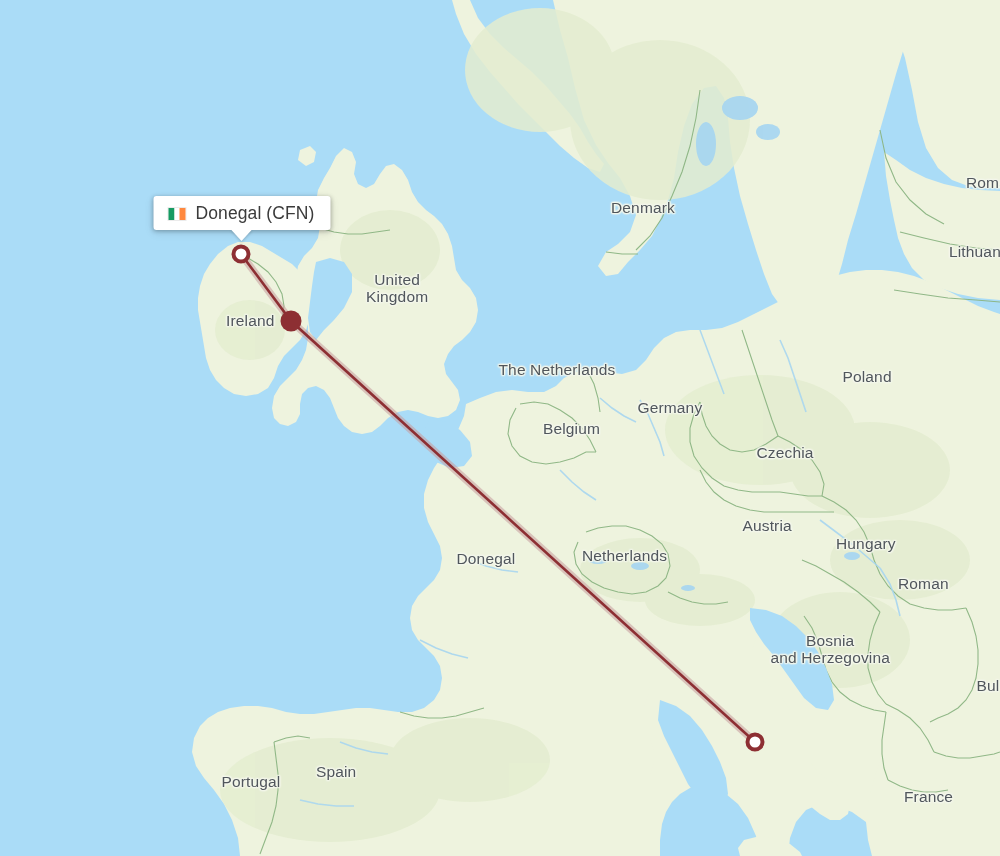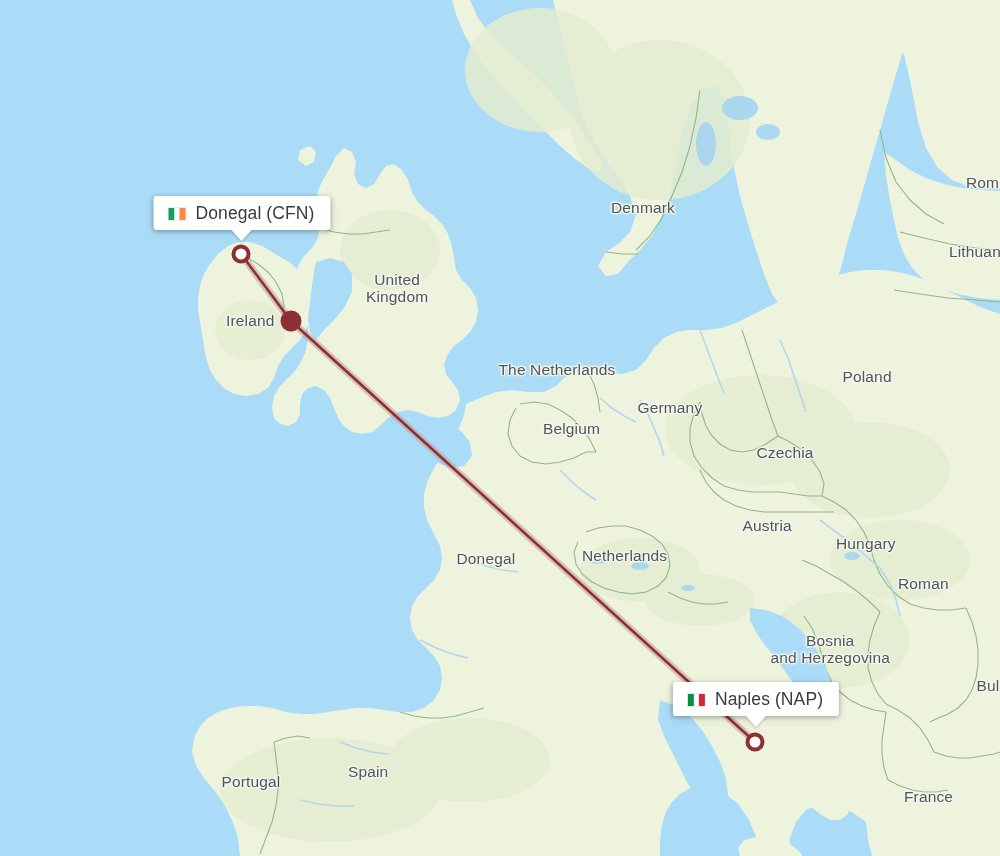--- a/index.html
+++ b/index.html
@@ -396,21 +396,21 @@
       <div class="country-label two-line" style="left: 770.5px; top: 631.5px; position: absolute;">
         <div>Bosnia</div>
         <div>and Herzegovina</div>
       </div>
       <div class="country-label" style="left: 976.5px; top: 677px; position: absolute;">
         <div>Bul</div>
       </div>
       <div class="country-label" style="left: 213.5px; top: 773px; position: absolute; padding-left: 8px;">
         <div>Portugal</div>
       </div>
-      <div class="country-label" style="left: 348px; top: 763px; position: absolute;">
+      <div class="country-label" style="left: 316px; top: 763px; position: absolute;">
         <div>Spain</div>
       </div>
       <div class="country-label" style="left: 904px; top: 788px; position: absolute;">
         <div>France</div>
       </div>
     </div>
 
   <div class="marker" id="marker-origin" style="left: 241px; top: 254px;">
     <div class="marker-ring"></div>
   </div>
@@ -424,23 +424,14 @@
   <div class="callout" id="callout-origin" style="left: 242px; top: 196px;">
     <span class="flag" id="flag-origin">
         <i style="background: rgb(22, 155, 98);"></i>
         <i style="background: rgb(255, 255, 255);"></i>
         <i style="background: rgb(255, 136, 62);"></i>
       </span>
     <span class="callout-text">Donegal (CFN)</span>
     <span class="callout-tail"></span>
   </div>
 
-  <div class="callout" id="callout-destination" style="left: 756px; top: 682px;">
-    <span class="flag" id="flag-destination">
-        <i style="background: rgb(0, 146, 70);"></i>
-        <i style="background: rgb(255, 255, 255);"></i>
-        <i style="background: rgb(206, 43, 55);"></i>
-      </span>
-    <span class="callout-text">Naples (NAP)</span>
-    <span class="callout-tail"></span>
-  </div>
 
 </div>
 
 </body></html>

